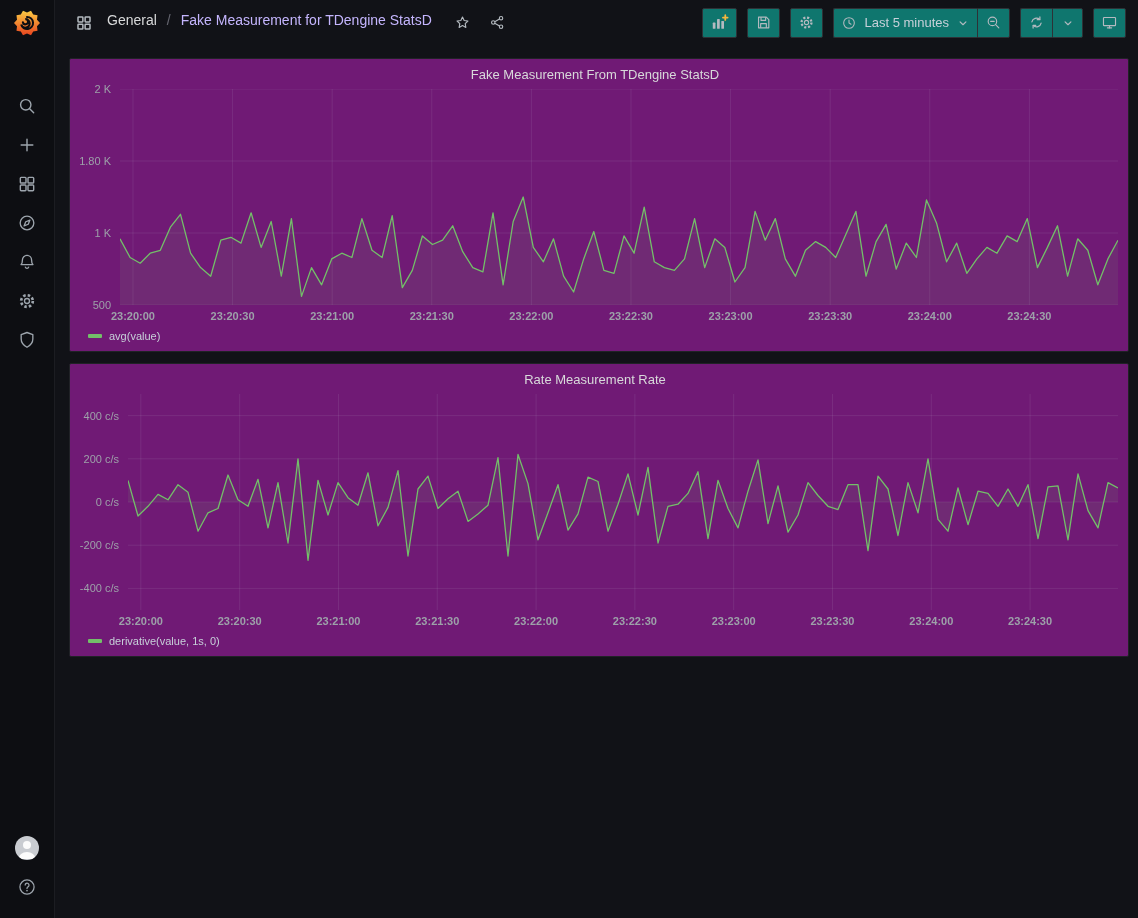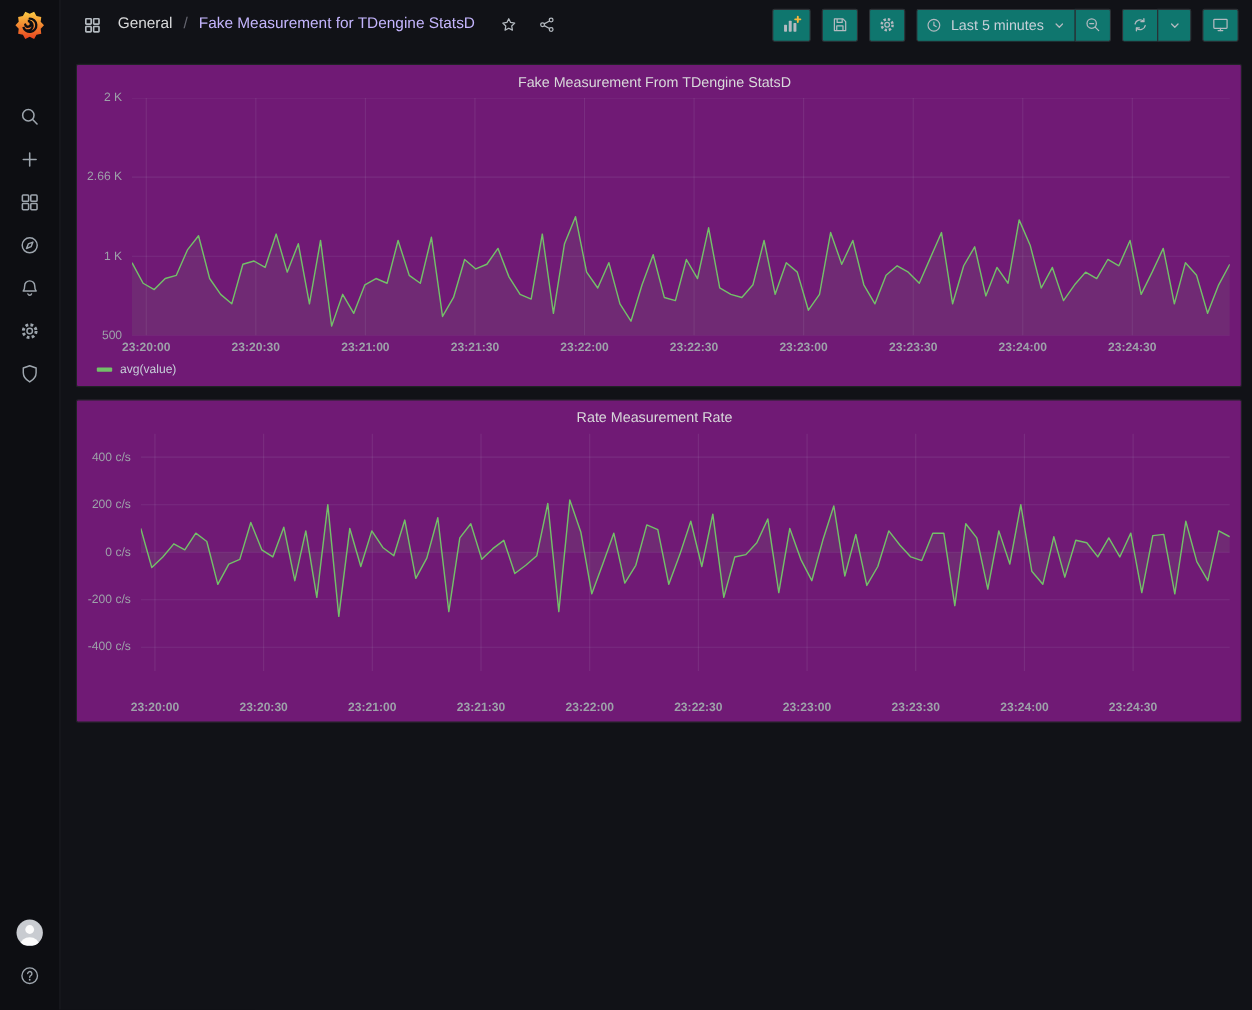--- a/index.html
+++ b/index.html
@@ -264,21 +264,21 @@
 
   <main class="dash">
 
     <section class="panel">
       <h2 class="panel-title">Fake Measurement From TDengine StatsD</h2>
       <div class="chart chart-0">
         <div class="plot-row">
           <div class="yaxis">
               <span style="top: 216px;">500</span>
               <span style="top: 144px;">1 K</span>
-              <span style="top: 72px;">2.66 K</span>
+              <span style="top: 72px;">1.80 K</span>
               <span style="top: 0px;">2 K</span>
             </div>
           <div class="plot">
               <svg width="998" height="216" viewBox="0 0 998 216">
                 <line x1="0" y1="216" x2="998" y2="216" stroke="rgba(204,204,220,0.11)" stroke-width="1"></line>
                 <line x1="0" y1="144" x2="998" y2="144" stroke="rgba(204,204,220,0.11)" stroke-width="1"></line>
                 <line x1="0" y1="72" x2="998" y2="72" stroke="rgba(204,204,220,0.11)" stroke-width="1"></line>
                 <line x1="0" y1="0" x2="998" y2="0" stroke="rgba(204,204,220,0.11)" stroke-width="1"></line>
                 <line x1="12.974" y1="0" x2="12.974" y2="216" stroke="rgba(204,204,220,0.11)" stroke-width="1"></line>
                 <line x1="112.5744" y1="0" x2="112.5744" y2="216" stroke="rgba(204,204,220,0.11)" stroke-width="1"></line>
@@ -352,17 +352,21 @@
             <span style="left: 111.672px;">23:20:30</span>
             <span style="left: 210.474px;">23:21:00</span>
             <span style="left: 309.276px;">23:21:30</span>
             <span style="left: 408.078px;">23:22:00</span>
             <span style="left: 506.88px;">23:22:30</span>
             <span style="left: 605.682px;">23:23:00</span>
             <span style="left: 704.484px;">23:23:30</span>
             <span style="left: 803.286px;">23:24:00</span>
             <span style="left: 902.088px;">23:24:30</span>
           </div>
+        <div class="legend">
+          <span class="swatch" style="background: rgb(115, 191, 105);"></span>
+          <span class="legend-label">derivative(value, 1s, 0)</span>
+        </div>
       </div>
     </section>
 
   </main>
 </div>
 
 </body></html>

